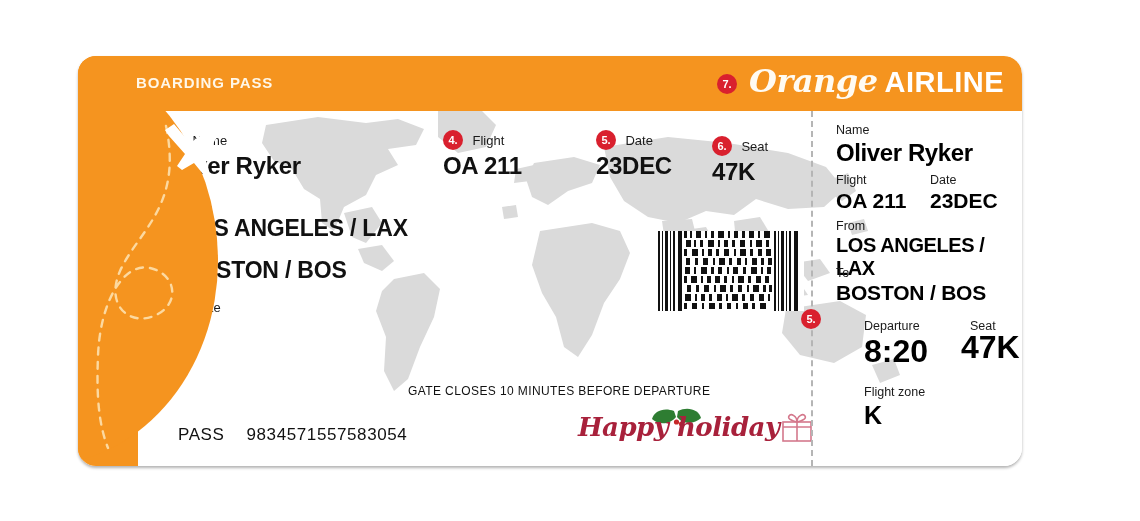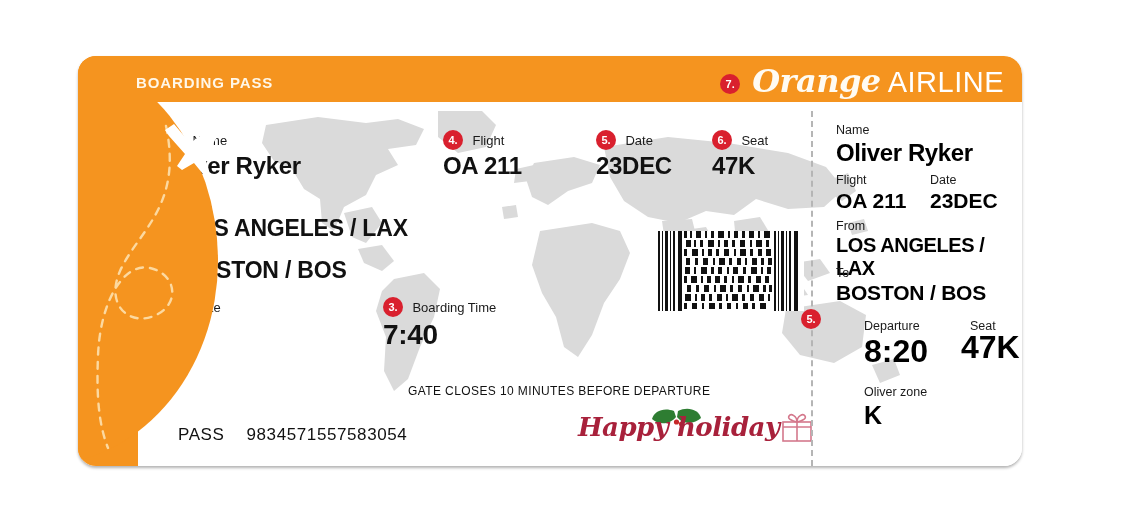--- a/index.html
+++ b/index.html
@@ -12,39 +12,39 @@
   
   #ticket{
     position:absolute;left:78px;top:56px;width:944px;height:410px;
     border-radius:18px;background:#ffffff;
     box-shadow:0 2px 3px rgba(0,0,0,.30);
     overflow:hidden;
   }
 
   
   .header{
-    position:absolute;left:0;top:0;width:100%;height:46px;
+    position:absolute;left:0;top:0;width:100%;height:55px;
     background:#F5941F;border-radius:18px 18px 0 0;
     z-index:5;
   }
   .header-title{
     position:absolute;left:58px;top:18px;
     color:#FFF7E8;font-size:15px;font-weight:bold;letter-spacing:.9px;
   }
   .brand{
     position:absolute;right:18px;top:5px;height:45px;
     display:flex;align-items:center;gap:7px;
   }
   .brand-script{
     color:#FFFBF2;font-family:"DejaVu Serif", serif;
     font-style:italic;font-size:32px;font-weight:bold;
     letter-spacing:-.5px;line-height:1;padding-bottom:5px;
   }
   .brand-bold{
-    color:#ffffff;font-size:29px;font-weight:normal;letter-spacing:.5px;
+    color:#ffffff;font-size:29px;font-weight:bold;letter-spacing:.5px;
     line-height:1;padding-bottom:3px;
   }
 
   
   .swoosh{
     position:absolute;left:-160px;top:0;width:300px;height:410px;
     background:#F5941F;border-radius:0 55% 60% 0 / 0 50% 50% 0;
     z-index:3;
   }
   .swoosh-sq{
@@ -76,21 +76,21 @@
   .fieldval.big{font-size:28px;}
   .sublabel{font-size:13px;color:#1a1a1a;}
   .subval{font-size:23px;font-weight:bold;color:#111;letter-spacing:-.2px;}
 
   .abs{position:absolute;}
 
   
   #f-name{left:85px;top:19px;}
   #f-flight{left:365px;top:19px;}
   #f-date{left:518px;top:19px;}
-  #f-seat{left:634px;top:19px;}
+  #f-seat{left:634px;top:25px;}
   #f-from{left:104px;top:89px;}
   #f-to{left:104px;top:131px;}
   #f-gate{left:85px;top:186px;}
   #f-btime{left:305px;top:186px;}
 
   #gate-closes{left:330px;top:273px;font-size:12px;color:#111;letter-spacing:.4px;white-space:nowrap;}
   #etkt{left:100px;top:314px;font-size:17px;color:#111;letter-spacing:.6px;white-space:nowrap;}
   #etkt .num{margin-left:22px;}
 
   
@@ -248,27 +248,20 @@
       </div>
 
       <div class="abs" id="f-gate">
         <div>
           <span class="badge">2.</span>
           <span class="fieldlabel">Gate</span>
         </div>
         <div class="fieldval big">32</div>
       </div>
 
-      <div class="abs" id="f-btime">
-        <div>
-          <span class="badge">3.</span>
-          <span class="fieldlabel">Boarding Time</span>
-        </div>
-        <div class="fieldval big">7:40</div>
-      </div>
 
       <div class="abs" id="gate-closes">GATE CLOSES 10 MINUTES BEFORE DEPARTURE</div>
 
       <div class="abs" id="etkt">
         <span>PASS</span><span class="num">9834571557583054</span>
       </div>
 
       <div class="abs" id="holiday">
         <svg width="190" height="44" viewBox="0 0 190 44" style="position:absolute;left:0;top:-6px;pointer-events:none;">
           <g fill="#2E7D32">
@@ -423,19 +416,19 @@
         <div class="abs stub-from-v">LOS ANGELES / LAX</div>
 
         <div class="abs fieldlabel stub-to-l">To</div>
         <div class="abs stub-to-v">BOSTON / BOS</div>
 
         <div class="abs fieldlabel stub-dep-l">Departure</div>
         <div class="abs fieldlabel stub-seat-l">Seat</div>
         <div class="abs stub-dep-v">8:20</div>
         <div class="abs stub-seat-v">47K</div>
 
-        <div class="abs fieldlabel stub-zone-l">Oliver zone</div>
+        <div class="abs fieldlabel stub-zone-l">Flight zone</div>
         <div class="abs stub-zone-v">K</div>
       </div>
 
     </div>
   </div>
 </div>
 
 </body></html>

